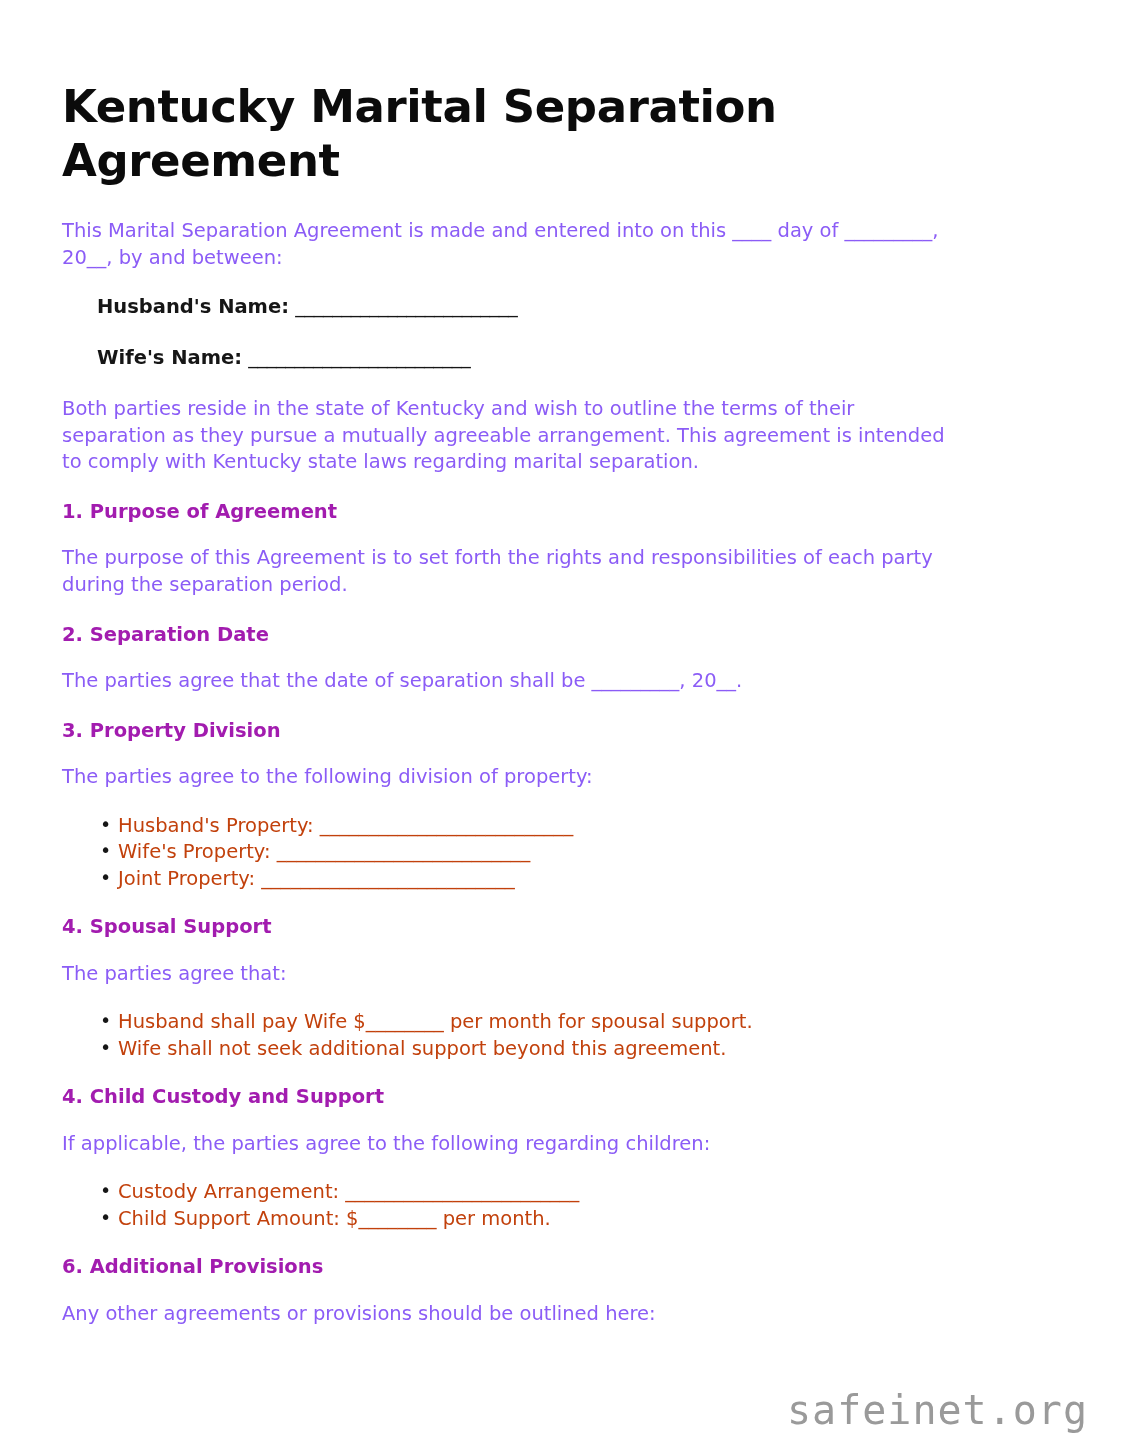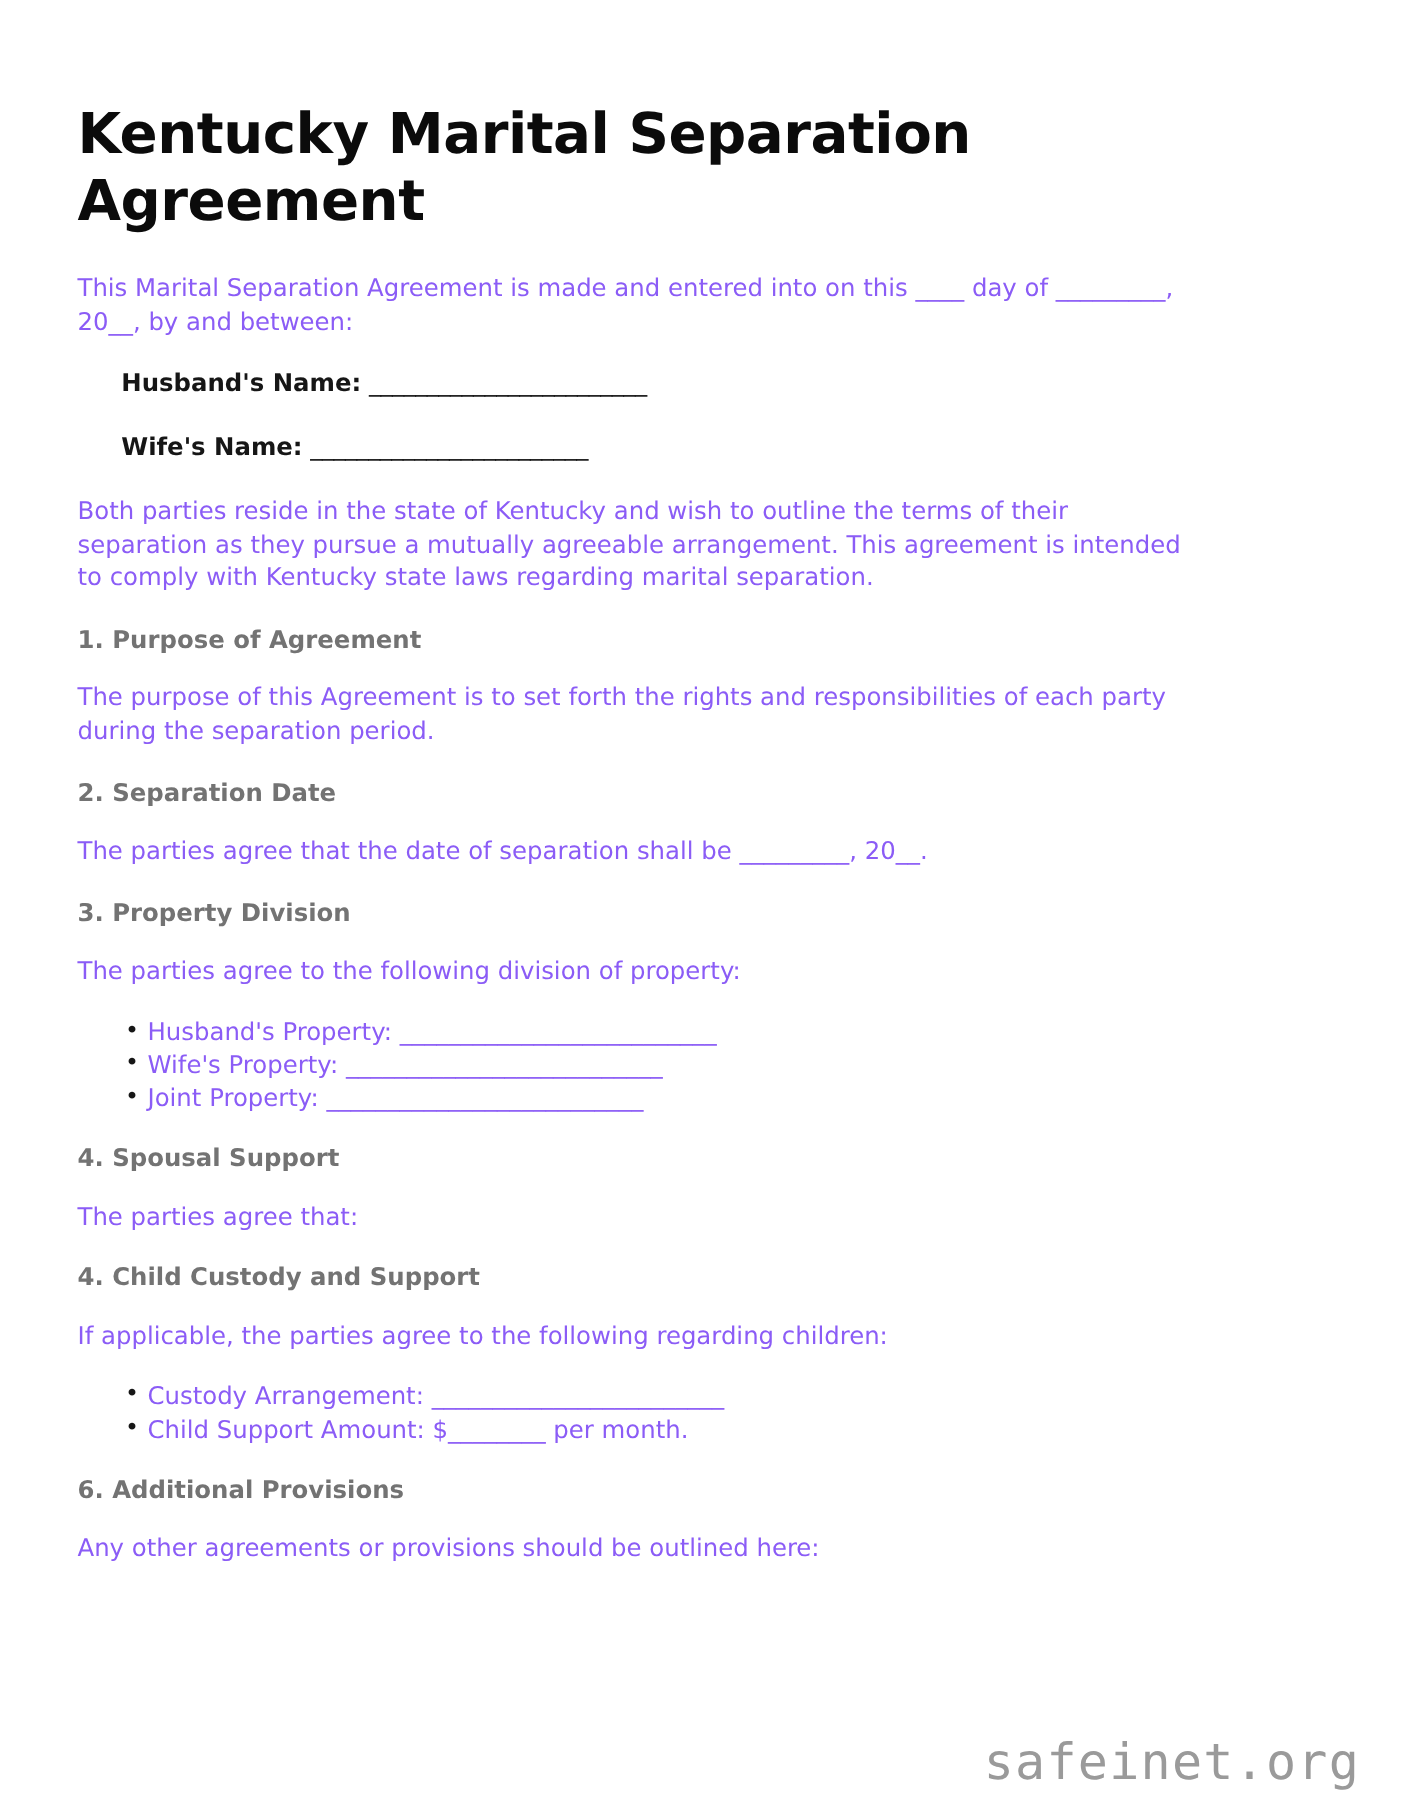--- a/index.html
+++ b/index.html
@@ -51,31 +51,31 @@
   }
   .field-line .label {
     font-weight: bold;
     margin-left: 35px;
   }
   h2.section-heading {
     font-size: 19.5px;
     font-weight: bold;
     line-height: 1.3;
     margin: 0 0 21px 0;
-    color: #737373;
+    color: #a21caf;
   }
   ul.doc-list {
     margin: 0 0 22px 0;
     padding: 0 0 0 56px;
     list-style: none;
   }
   ul.doc-list li {
     font-size: 19.5px;
     line-height: 1.36;
-    color: #8b5cf6;
+    color: #c2410c;
     position: relative;
     padding-left: 0;
     margin: 0;
   }
   ul.doc-list li::before {
     content: "\2022";
     position: absolute;
     left: -18px;
     top: -1px;
     font-size: 19px;
@@ -134,20 +134,24 @@
   <h2 class="section-heading">3. Property Division</h2>
   <p class="body-text tight">The parties agree to the following division of property:</p>
   <ul class="doc-list">
     <li>Husband's Property: __________________________</li>
     <li>Wife's Property: __________________________</li>
     <li>Joint Property: __________________________</li>
   </ul>
 
   <h2 class="section-heading">4. Spousal Support</h2>
   <p class="body-text tight">The parties agree that:</p>
+  <ul class="doc-list">
+    <li>Husband shall pay Wife $________ per month for spousal support.</li>
+    <li>Wife shall not seek additional support beyond this agreement.</li>
+  </ul>
 
   <h2 class="section-heading">4. Child Custody and Support</h2>
   <p class="body-text tight">If applicable, the parties agree to the following regarding children:</p>
   <ul class="doc-list">
     <li>Custody Arrangement: ________________________</li>
     <li>Child Support Amount: $________ per month.</li>
   </ul>
 
   <h2 class="section-heading">6. Additional Provisions</h2>
   <p class="body-text">Any other agreements or provisions should be outlined here:</p>

